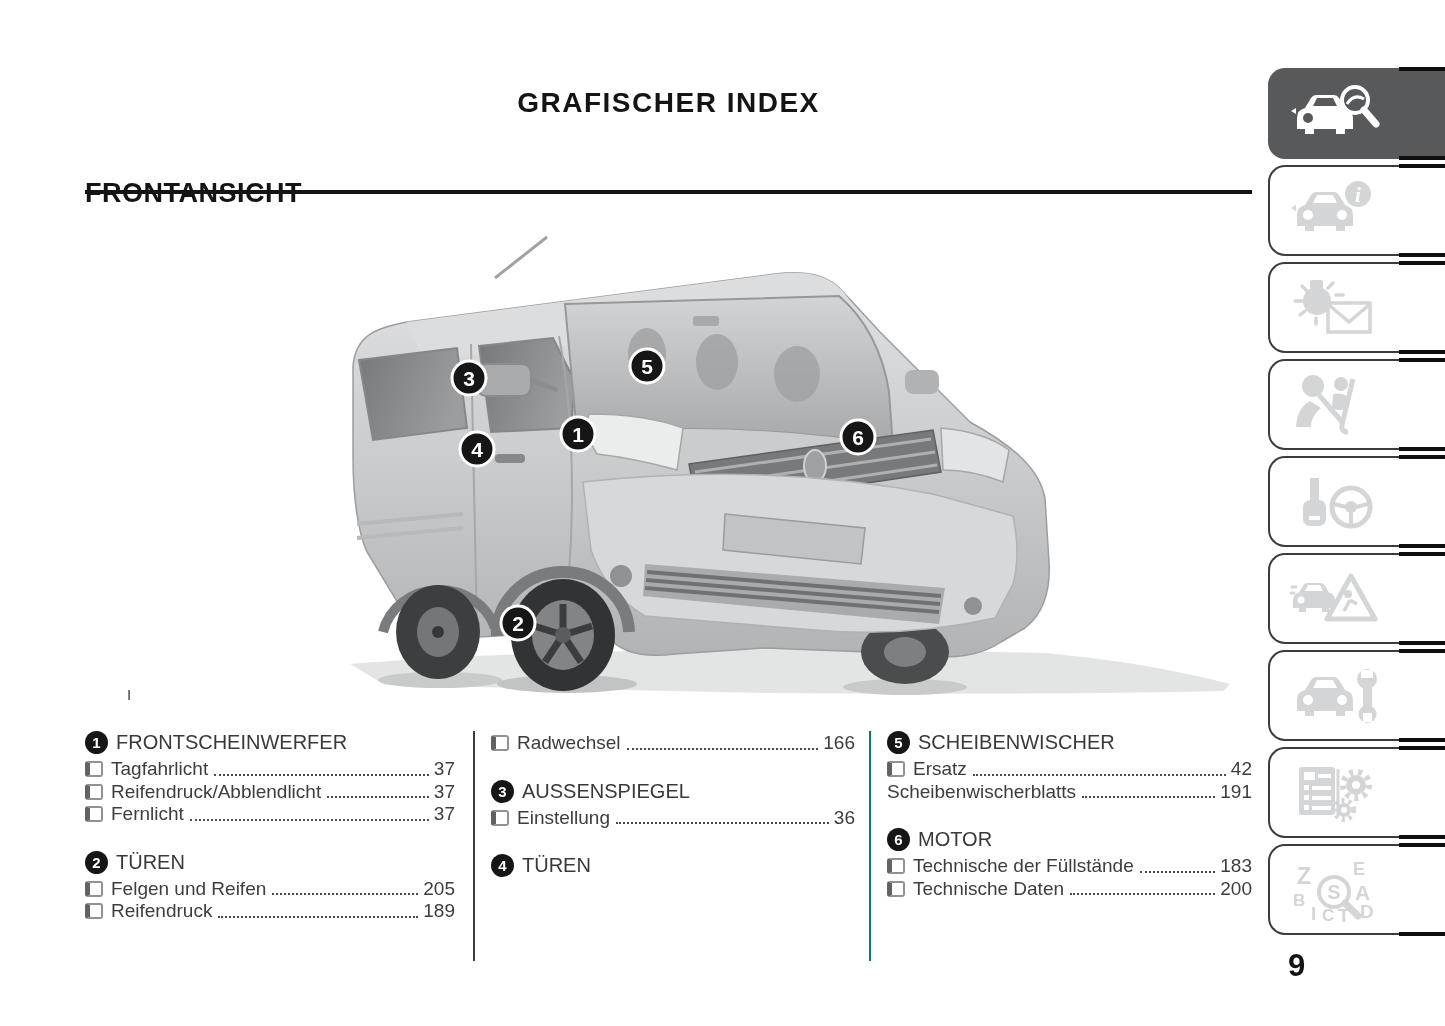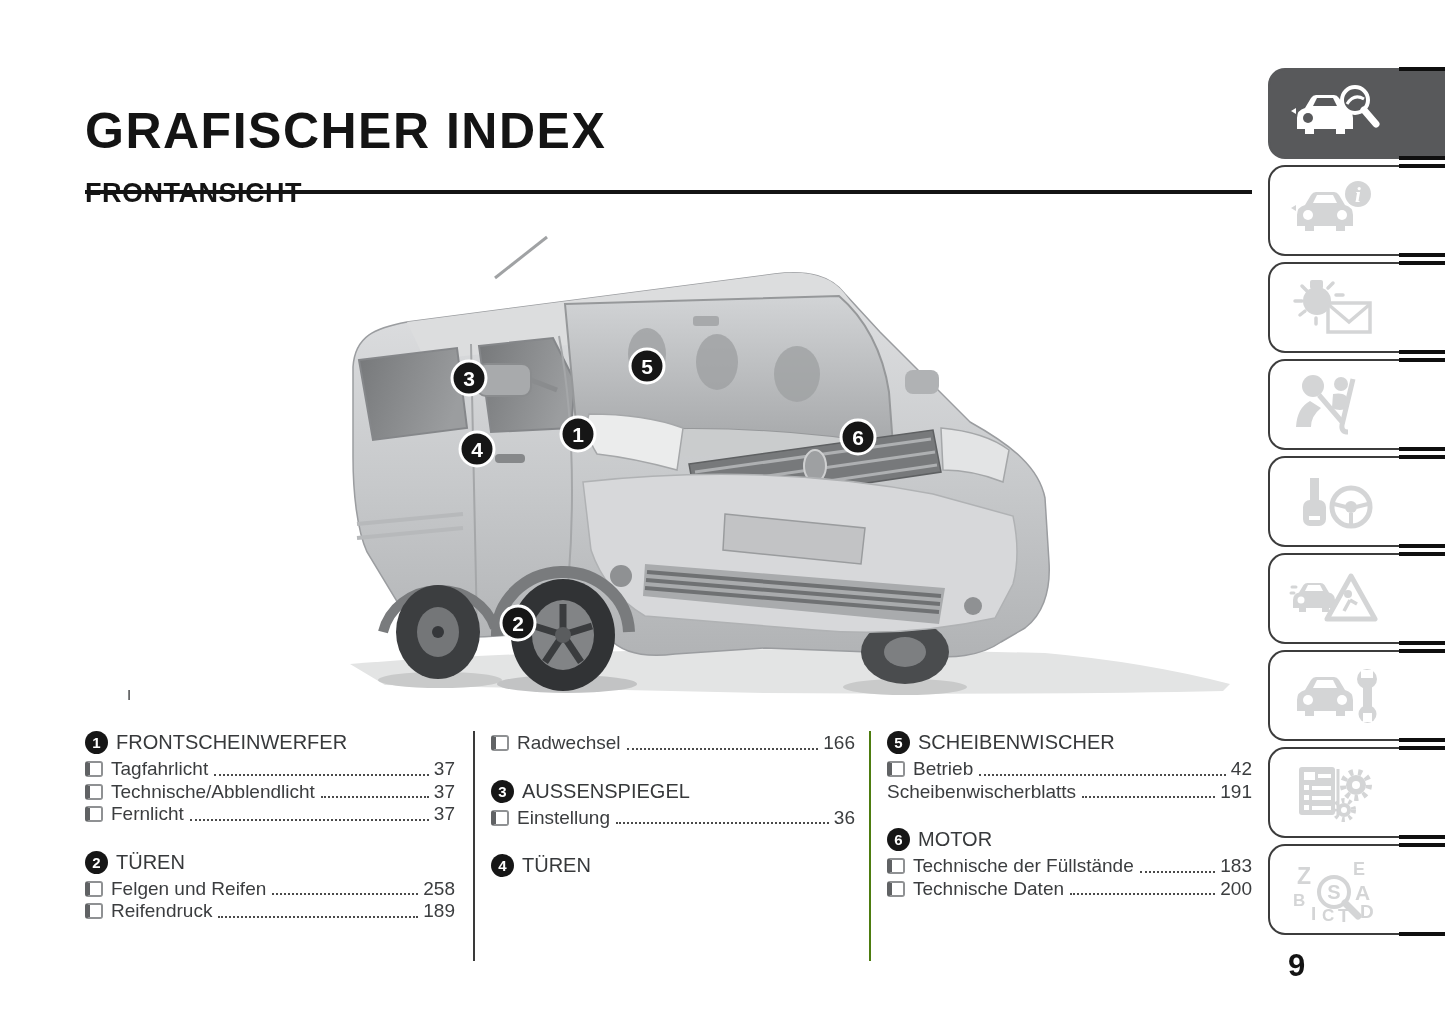--- a/index.html
+++ b/index.html
@@ -1,35 +1,35 @@
 <!DOCTYPE html>
 <html><head>
 <meta charset="utf-8">
 <style>
   html,body{margin:0;padding:0;background:#ffffff;}
   body{width:1445px;height:1026px;position:relative;overflow:hidden;
        font-family:"Liberation Sans", sans-serif;color:#3b3d3f;}
   .abs{position:absolute;}
 
   
-  .doc-title{top:68px;left:85px;width:1167px;
-    font-size:50px;font-weight:bold;letter-spacing:1.5px;color:#141414;}
+  .doc-title{top:68px;left:85px;width:1167px;text-align:center;
+    font-size:28px;font-weight:bold;letter-spacing:1.5px;color:#141414;}
   .section-heading{top:156px;left:85px;font-size:27px;font-weight:bold;
     letter-spacing:.5px;color:#141414;}
   .heading-rule{top:190px;left:85px;width:1167px;height:4px;background:#141414;}
 
   
   .figure-wrap{left:345px;top:232px;width:905px;height:465px;}
   .figure-label{left:127px;top:686px;font-size:15px;color:#3b3d3f;}
 
   
   .index{left:85px;top:731px;width:1167px;height:230px;display:flex;}
   .index-col{box-sizing:border-box;}
   .index-col.c1{width:390px;padding-right:18px;border-right:2px solid #3a3a3a;}
-  .index-col.c2{width:396px;padding-left:16px;padding-right:14px;border-right:2px solid #4d7c0f;}
+  .index-col.c2{width:396px;padding-left:16px;padding-right:14px;border-right:2px solid #0f766e;}
   .index-col.c3{width:381px;padding-left:16px;}
   .idx-group{margin-top:26px;}
   .idx-group:first-child{margin-top:0;}
   .idx-header{display:flex;align-items:center;gap:8px;margin:0 0 4px 0;
     font-size:20px;color:#37393b;line-height:23px;}
   .badge{display:inline-flex;flex:none;width:23px;height:23px;border-radius:50%;
     background:#161616;color:#fff;font-size:15px;font-weight:bold;
     align-items:center;justify-content:center;}
   .idx-row{display:flex;align-items:flex-start;font-size:19px;line-height:21.5px;
     color:#3b3d3f;margin:1px 0;}
@@ -189,41 +189,41 @@
           <span>FRONTSCHEINWERFER</span>
         </div>
         <div class="idx-row">
           <span class="checkbox"></span>
           <span>Tagfahrlicht</span>
           <span class="leader"></span>
           <span class="pageno">37</span>
         </div>
         <div class="idx-row">
           <span class="checkbox"></span>
-          <span>Technische/Abblendlicht</span>
+          <span>Reifendruck/Abblendlicht</span>
           <span class="leader"></span>
           <span class="pageno">37</span>
         </div>
         <div class="idx-row">
           <span class="checkbox"></span>
           <span>Fernlicht</span>
           <span class="leader"></span>
           <span class="pageno">37</span>
         </div>
       </div>
       <div class="idx-group">
         <div class="idx-header">
           <span class="badge">2</span>
           <span>TÜREN</span>
         </div>
         <div class="idx-row">
           <span class="checkbox"></span>
           <span>Felgen und Reifen</span>
           <span class="leader"></span>
-          <span class="pageno">258</span>
+          <span class="pageno">205</span>
         </div>
         <div class="idx-row">
           <span class="checkbox"></span>
           <span>Reifendruck</span>
           <span class="leader"></span>
           <span class="pageno">189</span>
         </div>
       </div>
     </div>
     <div class="index-col c2">
@@ -255,21 +255,21 @@
       </div>
     </div>
     <div class="index-col c3">
       <div class="idx-group">
         <div class="idx-header">
           <span class="badge">5</span>
           <span>SCHEIBENWISCHER</span>
         </div>
         <div class="idx-row">
           <span class="checkbox"></span>
-          <span>Betrieb</span>
+          <span>Ersatz</span>
           <span class="leader"></span>
           <span class="pageno">42</span>
         </div>
         <div class="idx-row">
           <span>Scheibenwischerblatts</span>
           <span class="leader"></span>
           <span class="pageno">191</span>
         </div>
       </div>
       <div class="idx-group">

